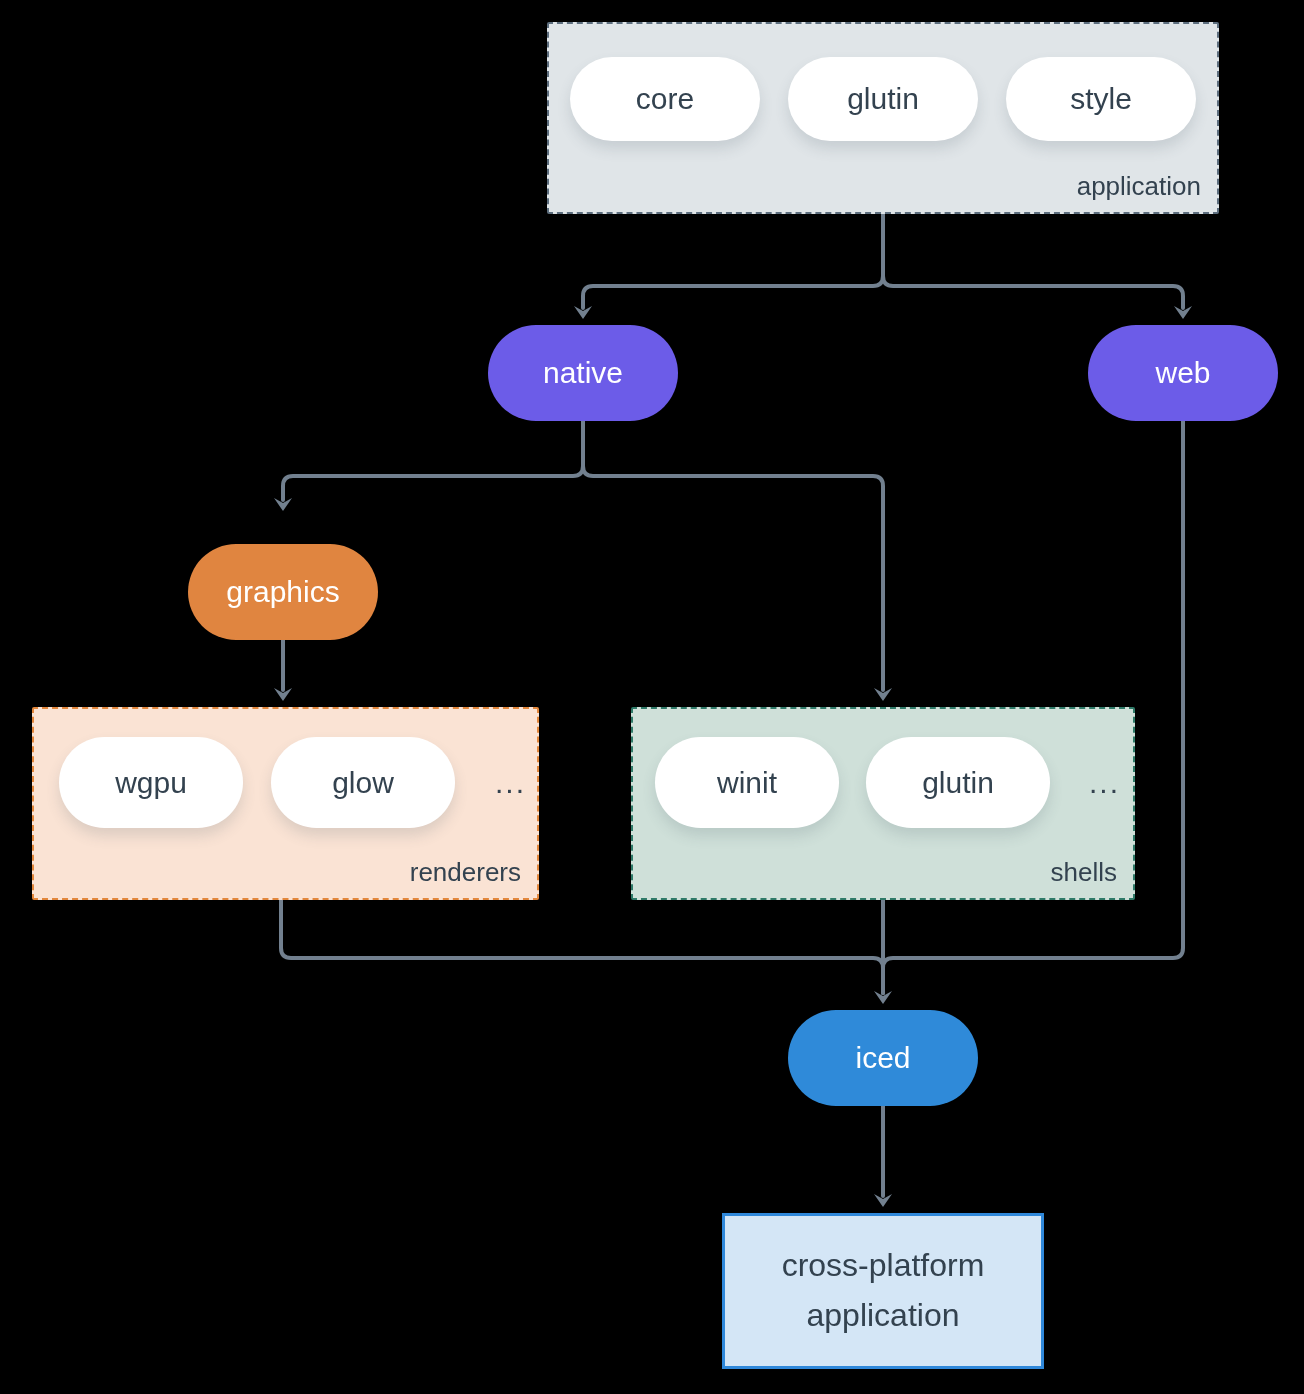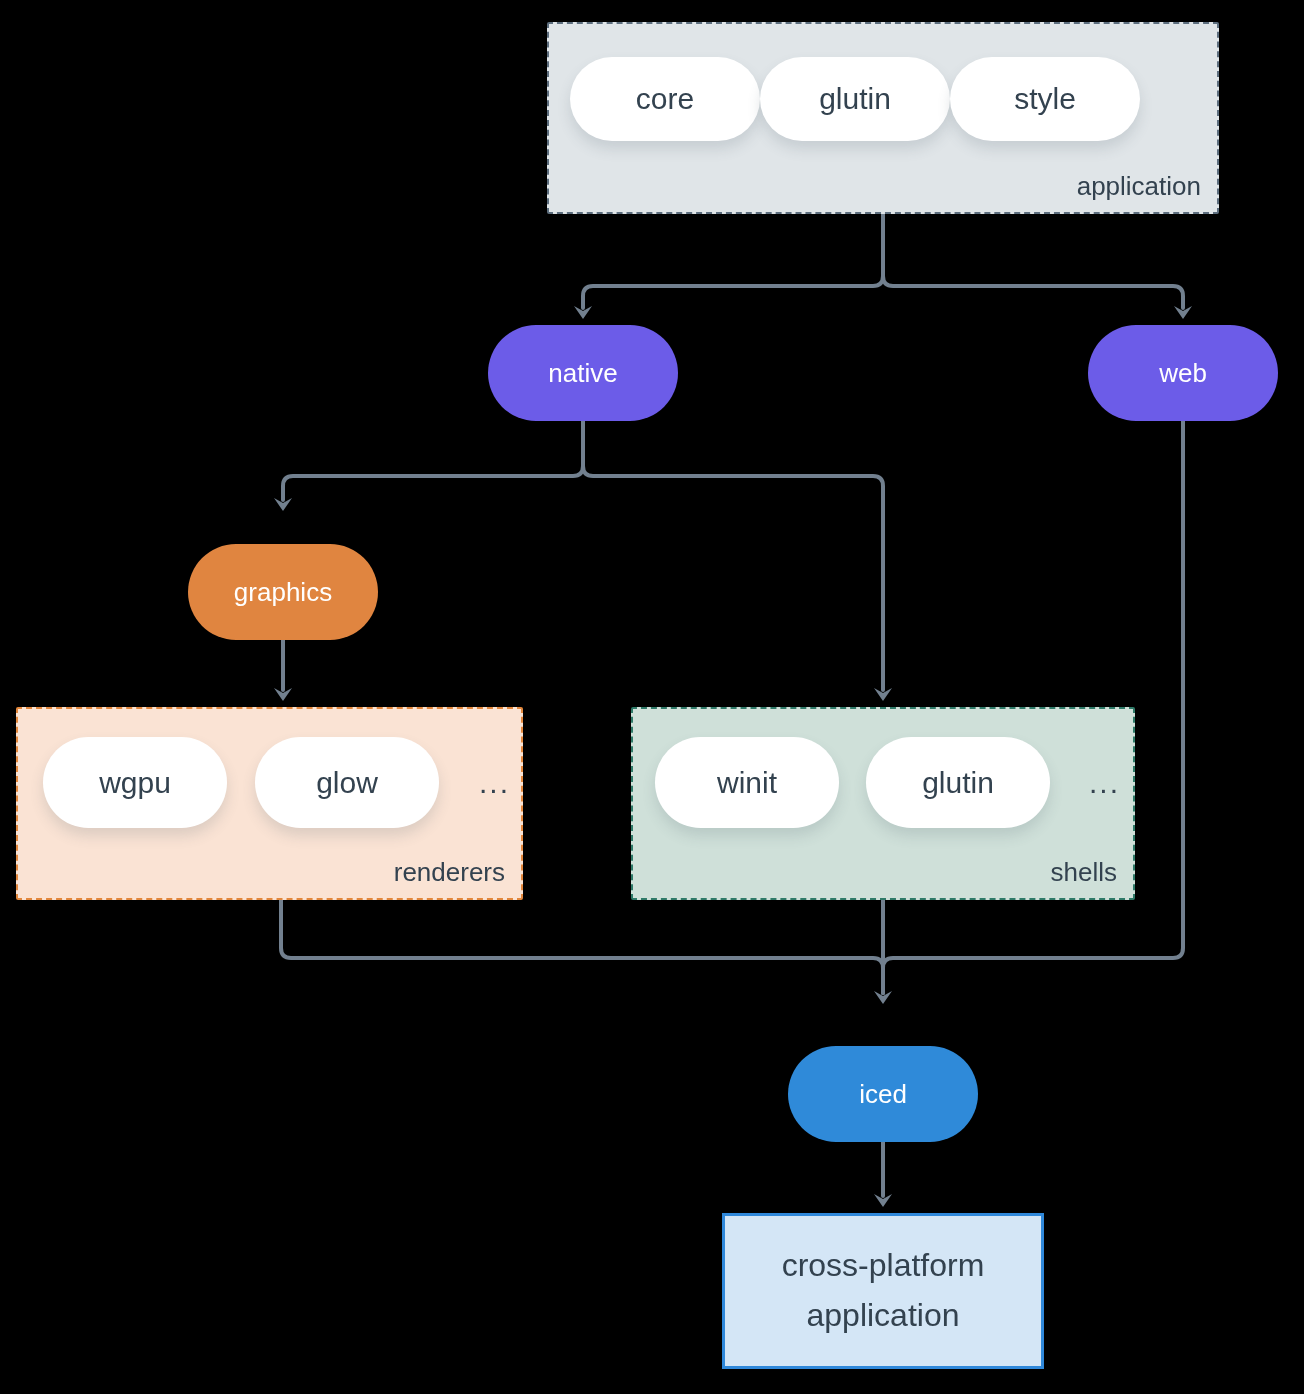--- a/index.html
+++ b/index.html
@@ -6,40 +6,40 @@
   .stage{
     position:relative;width:1304px;height:1394px;background:#000;overflow:hidden;
     font-family:"Liberation Sans","DejaVu Sans",sans-serif;color:var(--ink);
   }
   .connectors{position:absolute;left:0;top:0;}
   .connectors path{fill:none;stroke:var(--connector);stroke-width:4;stroke-linecap:round;stroke-linejoin:round;}
   .connectors polygon{fill:var(--connector);stroke:none;}
 
   .group{position:absolute;box-sizing:border-box;border-radius:2px;}
   .group-foundations{left:547px;top:22px;width:672px;height:192px;background:var(--foundations-bg);border:2px dashed var(--foundations-border);}
-  .group-renderers{left:16px;top:707px;width:507px;height:193px;background:var(--renderers-bg);border:2px dashed var(--renderers-border);padding-left:28px;}
+  .group-renderers{left:32px;top:707px;width:507px;height:193px;background:var(--renderers-bg);border:2px dashed var(--renderers-border);padding-left:28px;}
   .group-shells{left:631px;top:707px;width:504px;height:193px;background:var(--shells-bg);border:2px dashed var(--shells-border);text-align:center;}
 
   .pill-row{position:absolute;left:0;top:0;display:flex;align-items:center;}
-  .group-foundations .pill-row{left:21px;top:33px;justify-content:center;}
+  .group-foundations .pill-row{left:21px;top:33px;gap:28px;justify-content:center;}
   .group-renderers .pill-row{left:25px;top:28px;gap:28px;}
   .group-shells .pill-row{left:22px;top:28px;gap:27px;}
 
   .pill{display:flex;align-items:center;justify-content:center;border-radius:999px;font-size:30px;}
   .pill-white{background:var(--pill-bg);color:var(--ink);width:190px;height:84px;box-shadow:0 8px 14px rgba(70,85,100,0.16);}
   .group-renderers .pill-white,.group-shells .pill-white{width:184px;height:91px;}
   .ellipsis{font-size:30px;color:var(--ink);letter-spacing:2px;padding-left:12px;}
 
   .group-label{position:absolute;right:16px;bottom:10px;font-size:26px;color:var(--ink);}
 
-  .pill-solid{position:absolute;width:190px;height:96px;color:#fff;border-radius:999px;display:flex;align-items:center;justify-content:center;font-size:26px;}
+  .pill-solid{position:absolute;width:190px;height:96px;color:#fff;border-radius:999px;display:flex;align-items:center;justify-content:center;font-size:30px;}
   .pill-native{left:488px;top:325px;background:var(--purple);}
   .pill-web{left:1088px;top:325px;background:var(--purple);}
   .pill-graphics{left:188px;top:544px;background:var(--orange);}
-  .pill-iced{left:788px;top:1010px;background:var(--blue);margin-top:36px;}
+  .pill-iced{left:788px;top:1010px;background:var(--blue);}
 
   .app-box{
     position:absolute;left:722px;top:1213px;width:322px;height:156px;box-sizing:border-box;
     background:var(--app-bg);border:3px solid var(--app-border);
     display:flex;align-items:center;justify-content:center;text-align:center;
     font-size:32px;line-height:1.55;color:var(--ink);padding:0 30px;
   }
 </style>
 </head>
 <body>

